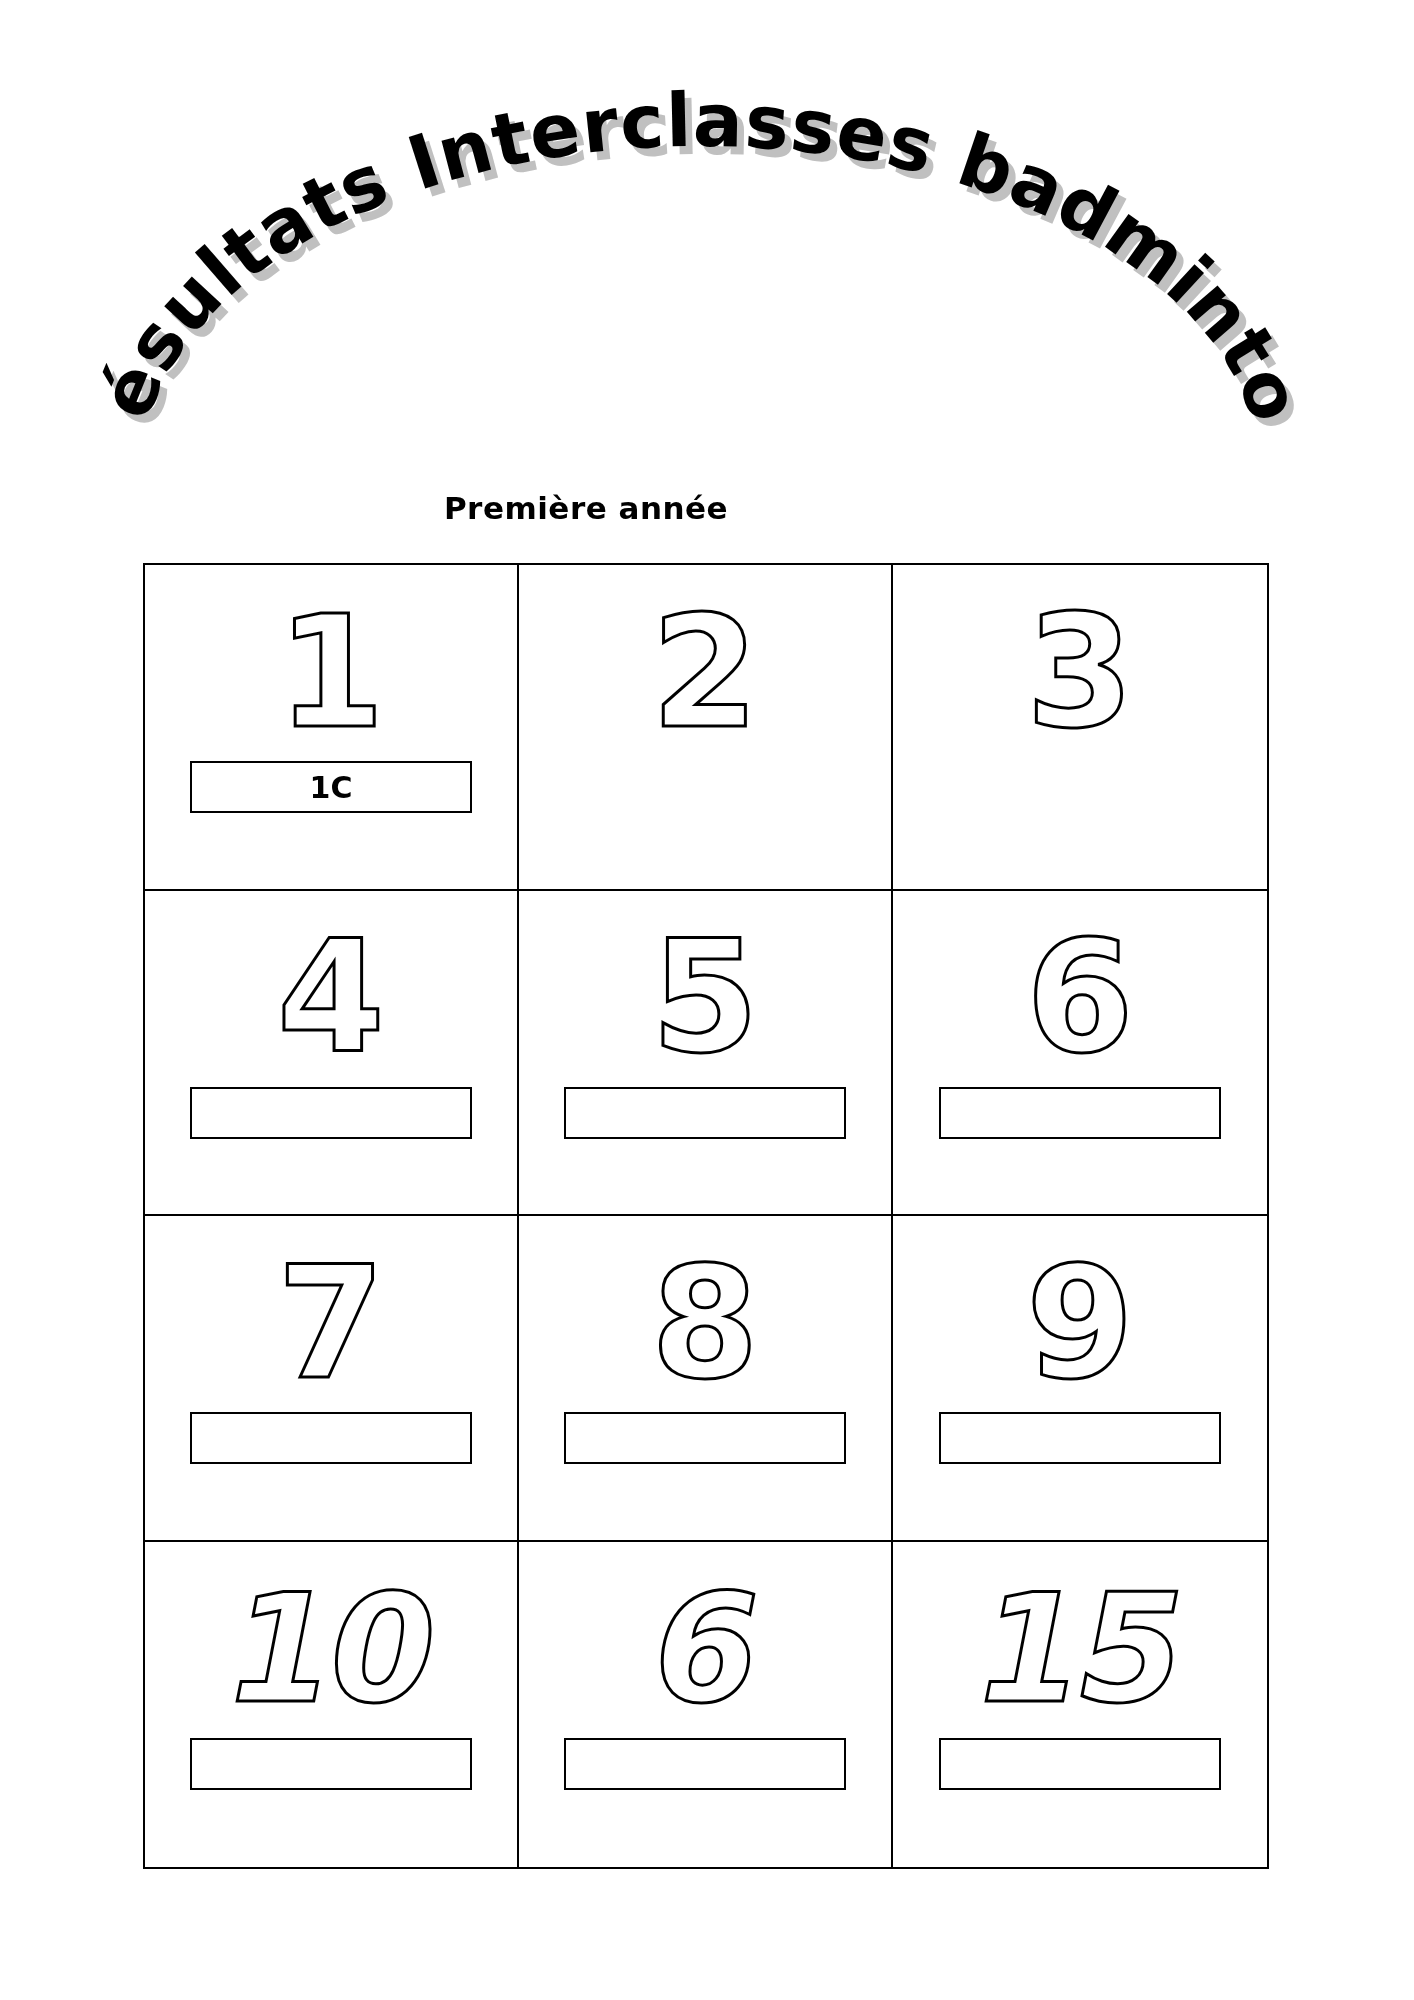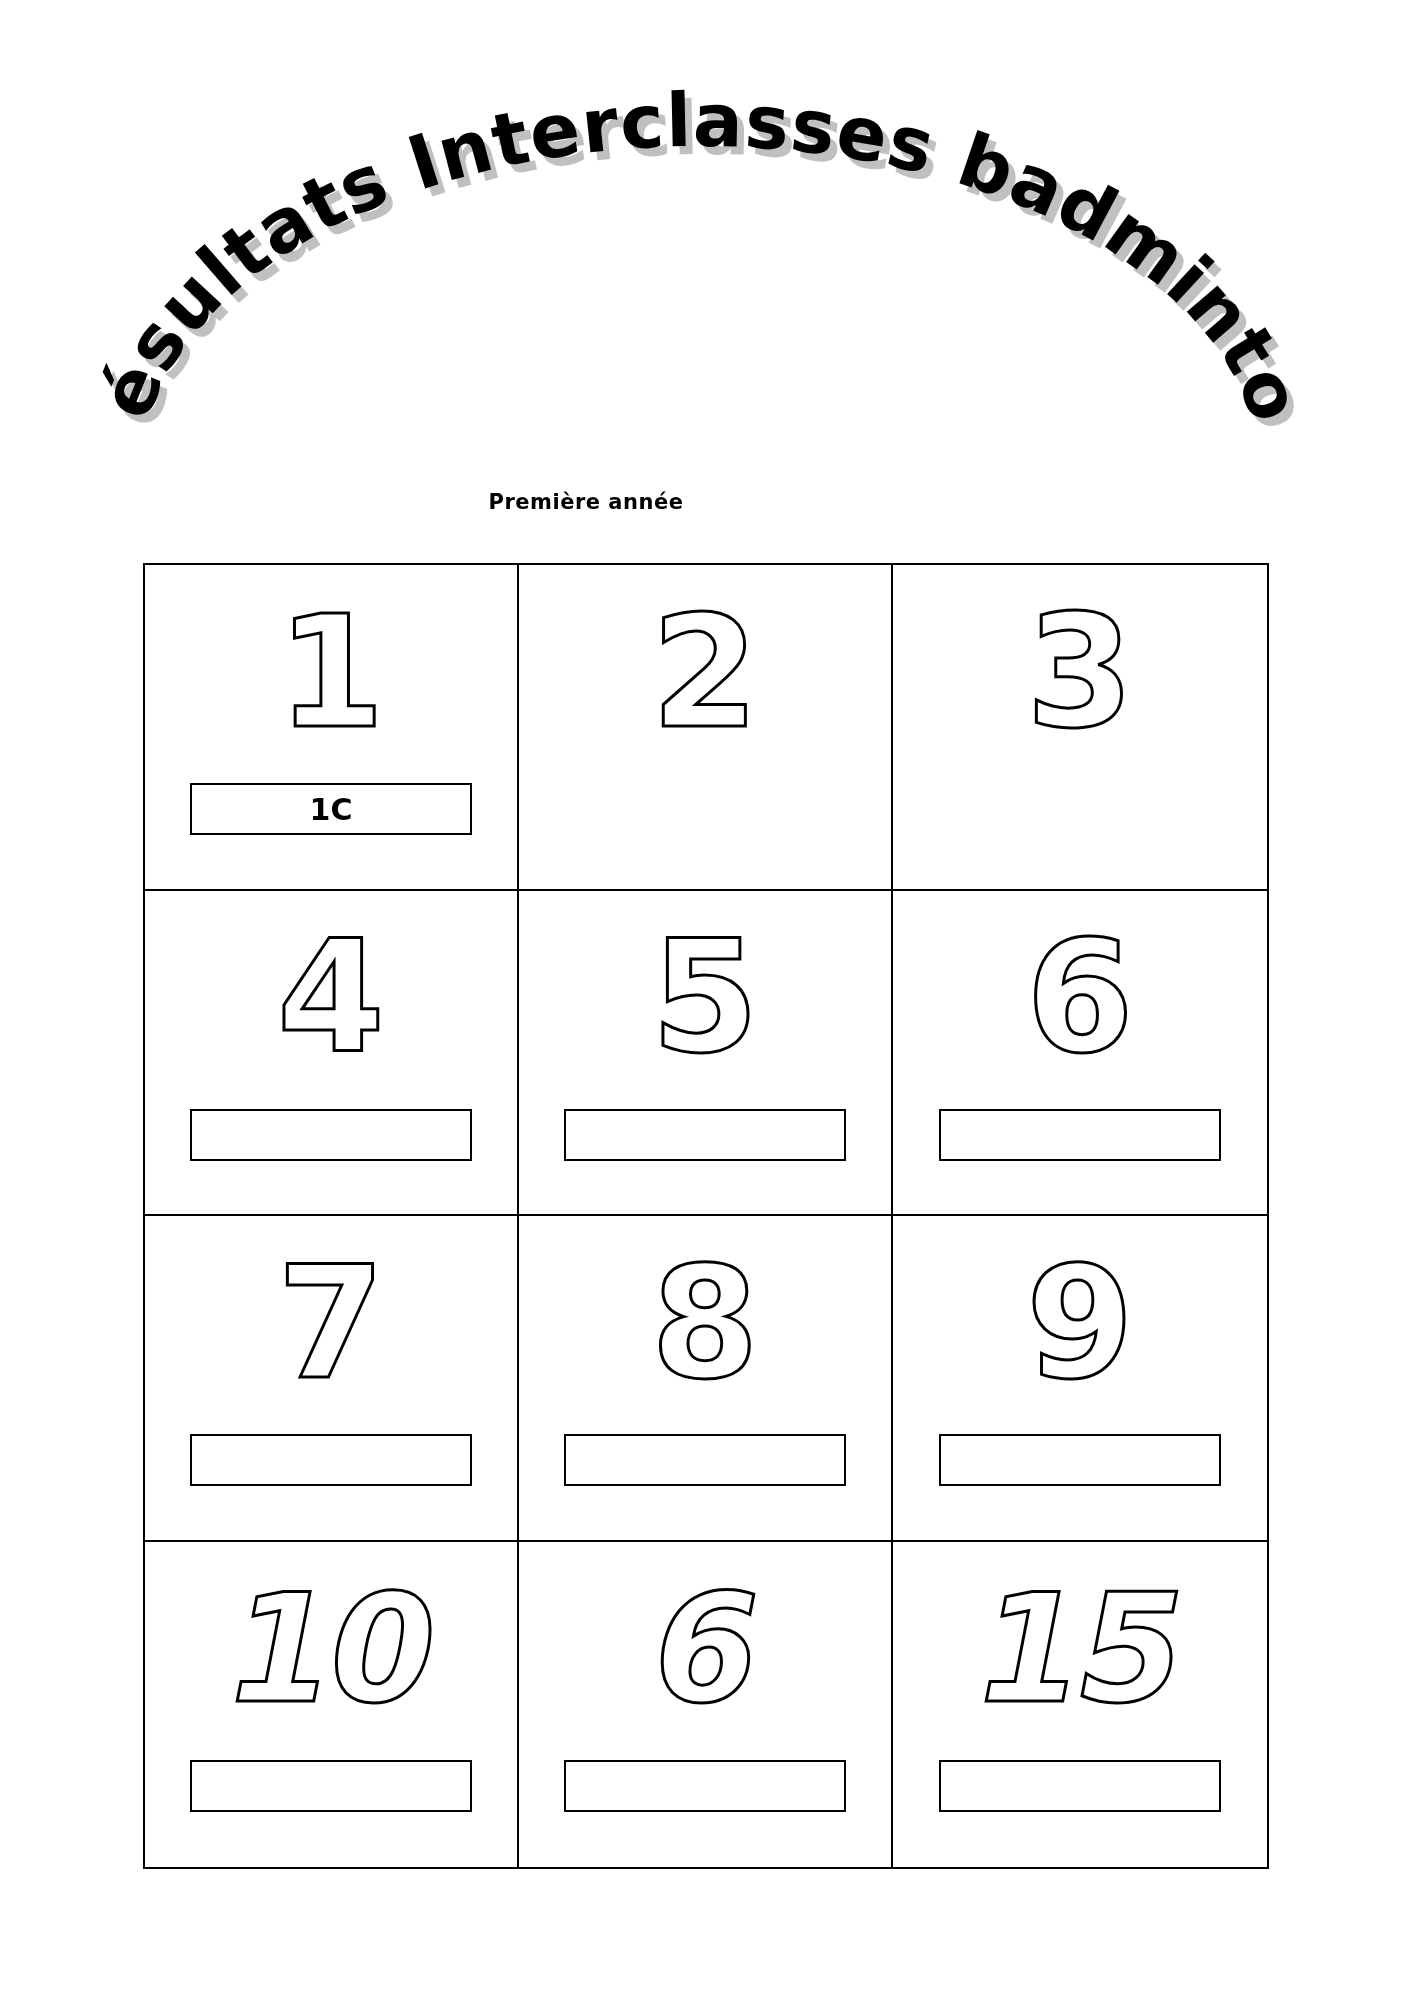--- a/index.html
+++ b/index.html
@@ -41,21 +41,21 @@
   }
 
   
   #subtitle {
     position: absolute;
     left: 0;
     top: 490px;
     width: 1172px;
     text-align: center;
     font-family: "DejaVu Sans", sans-serif;
-    font-size: 21px;
+    font-size: 31px;
     font-weight: 700;
     color: #000000;
     letter-spacing: 0.5px;
   }
 
   
   #grid {
     position: absolute;
     left: 143px;
     top: 563px;
@@ -106,21 +106,21 @@
     height: 52px;
     border: 2px solid #000000;
     box-sizing: border-box;
     display: flex;
     align-items: center;
     justify-content: center;
     font-family: "DejaVu Sans", sans-serif;
     font-size: 30px;
     font-weight: 700;
     color: #000000;
-    margin-top: 22px;
+    margin-top: 0;
     background: #ffffff;
   }
 </style>
 </head>
 <body>
 
 <div id="arc-title">
   <svg viewBox="0 0 1414 420" xmlns="http://www.w3.org/2000/svg">
     <defs>
       <path id="arcPathShadow" d="M 152,400 A 560,330 0 0 1 1262,400" fill="none"></path>

